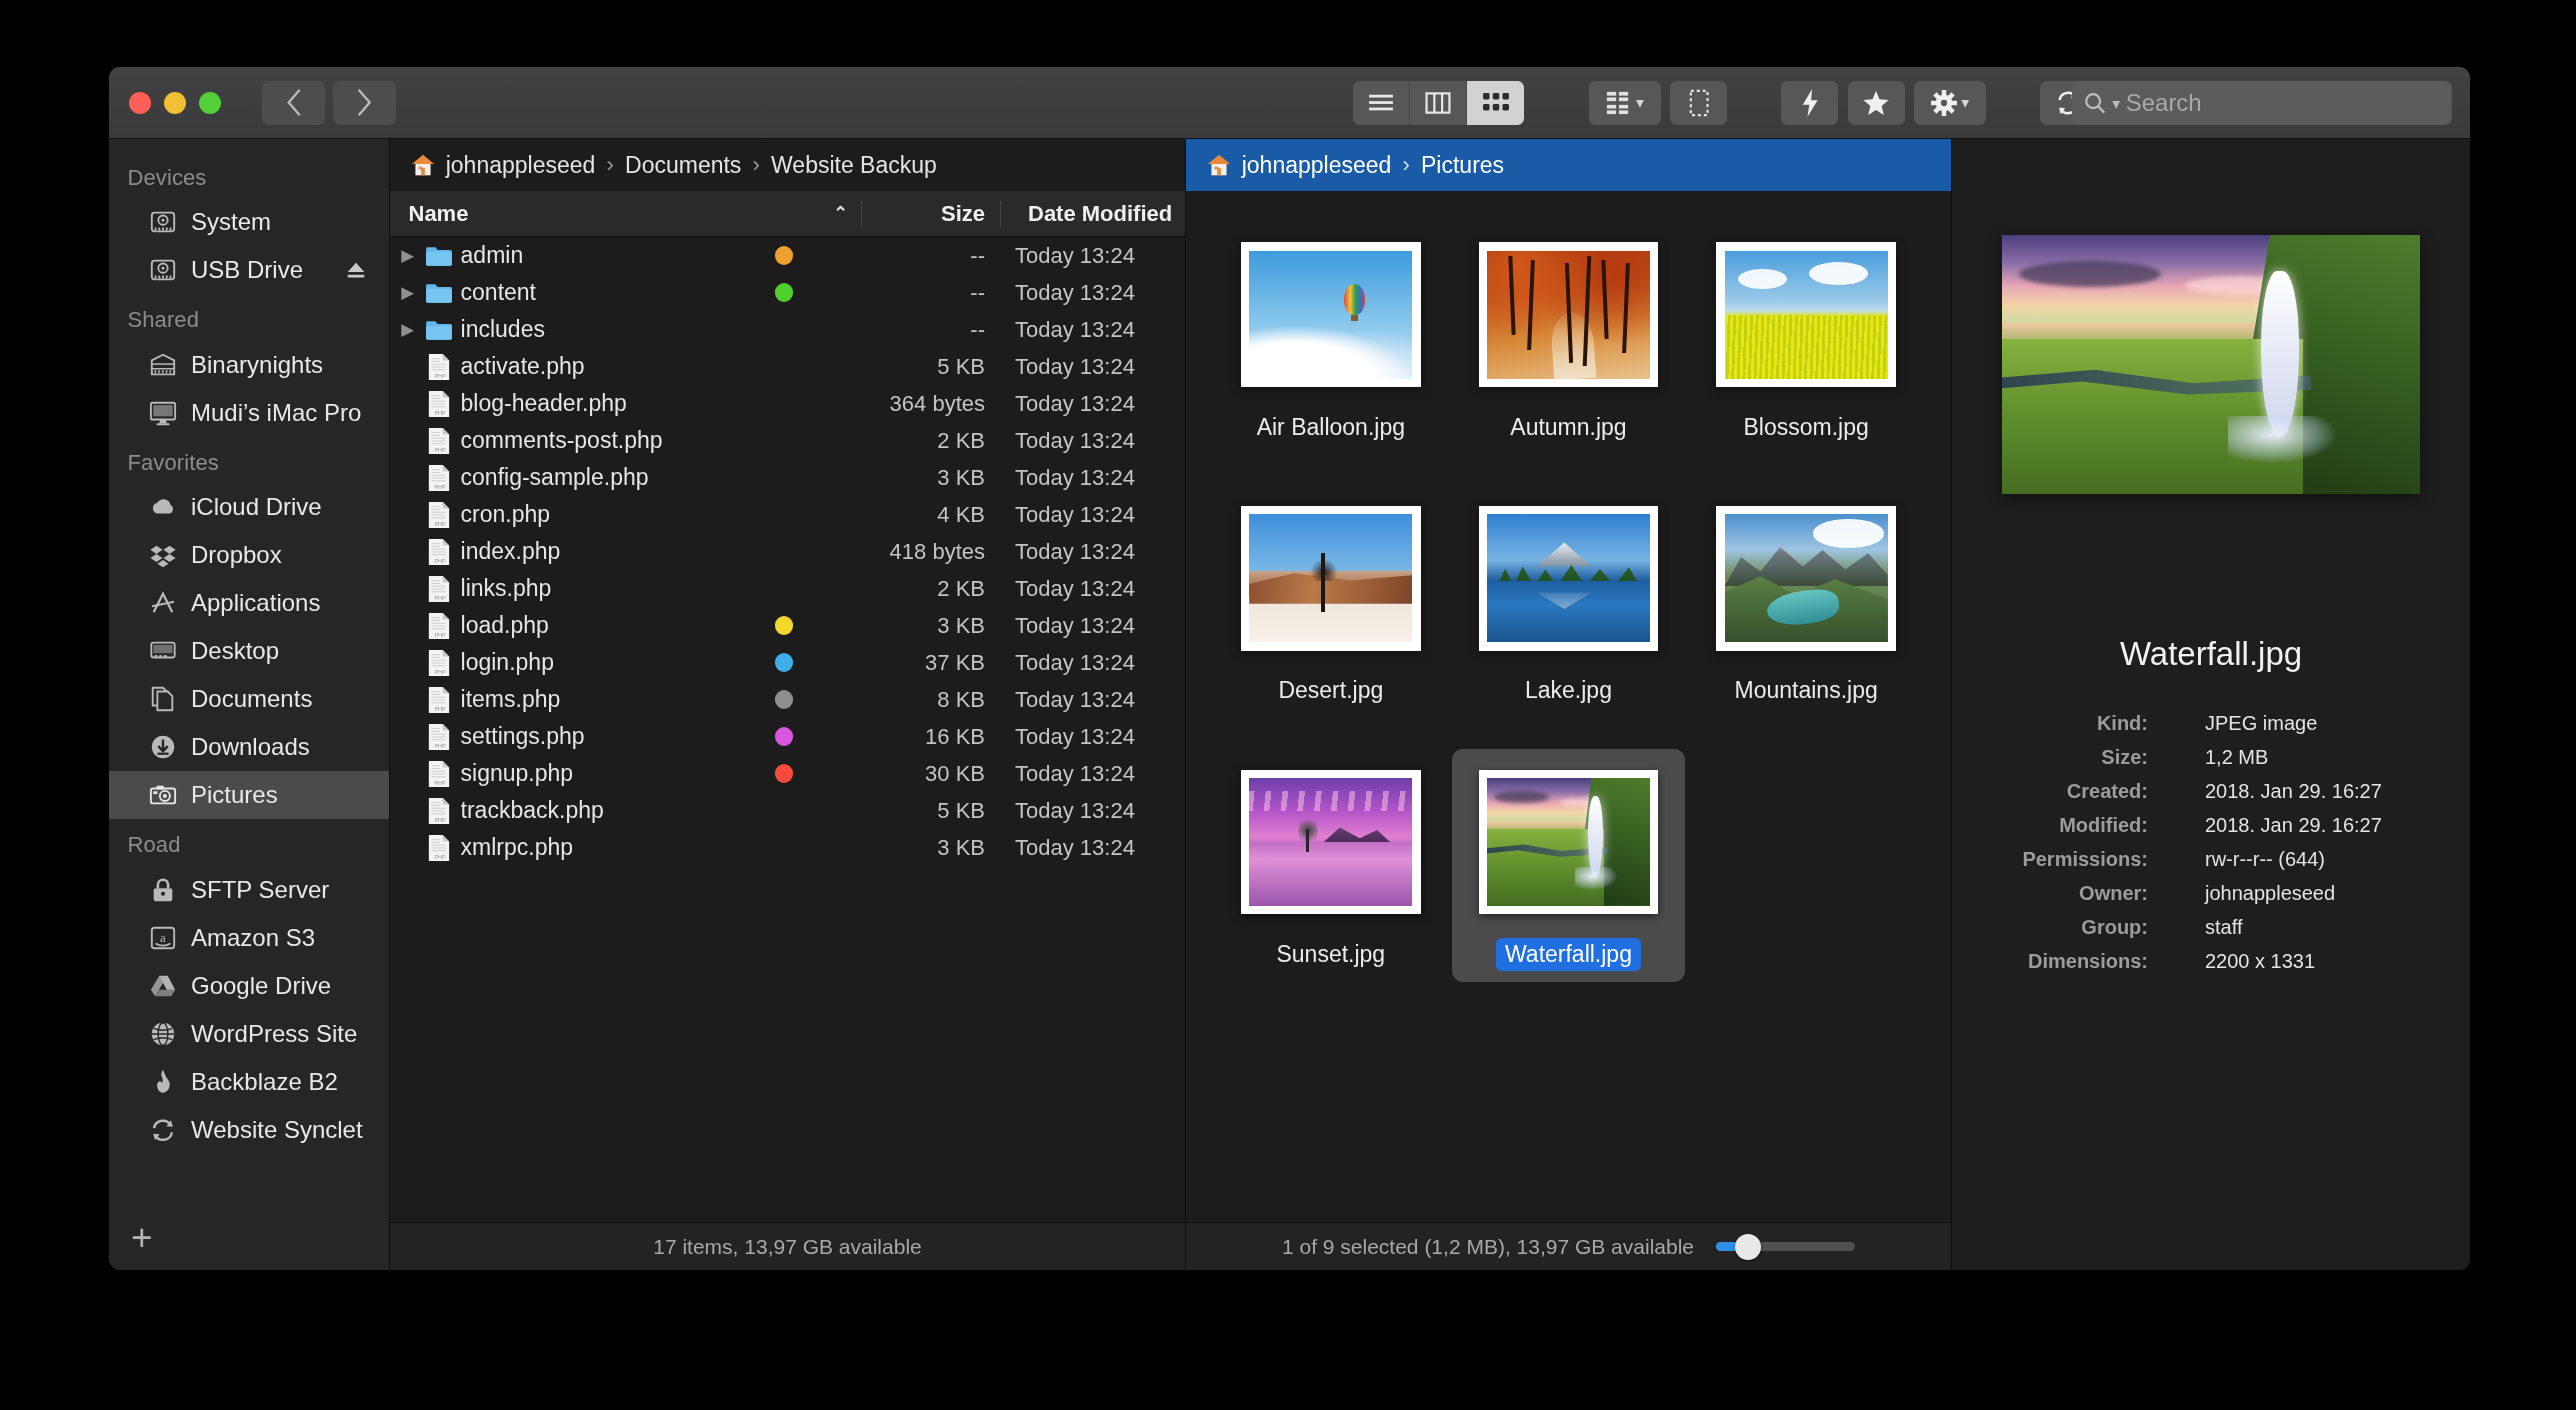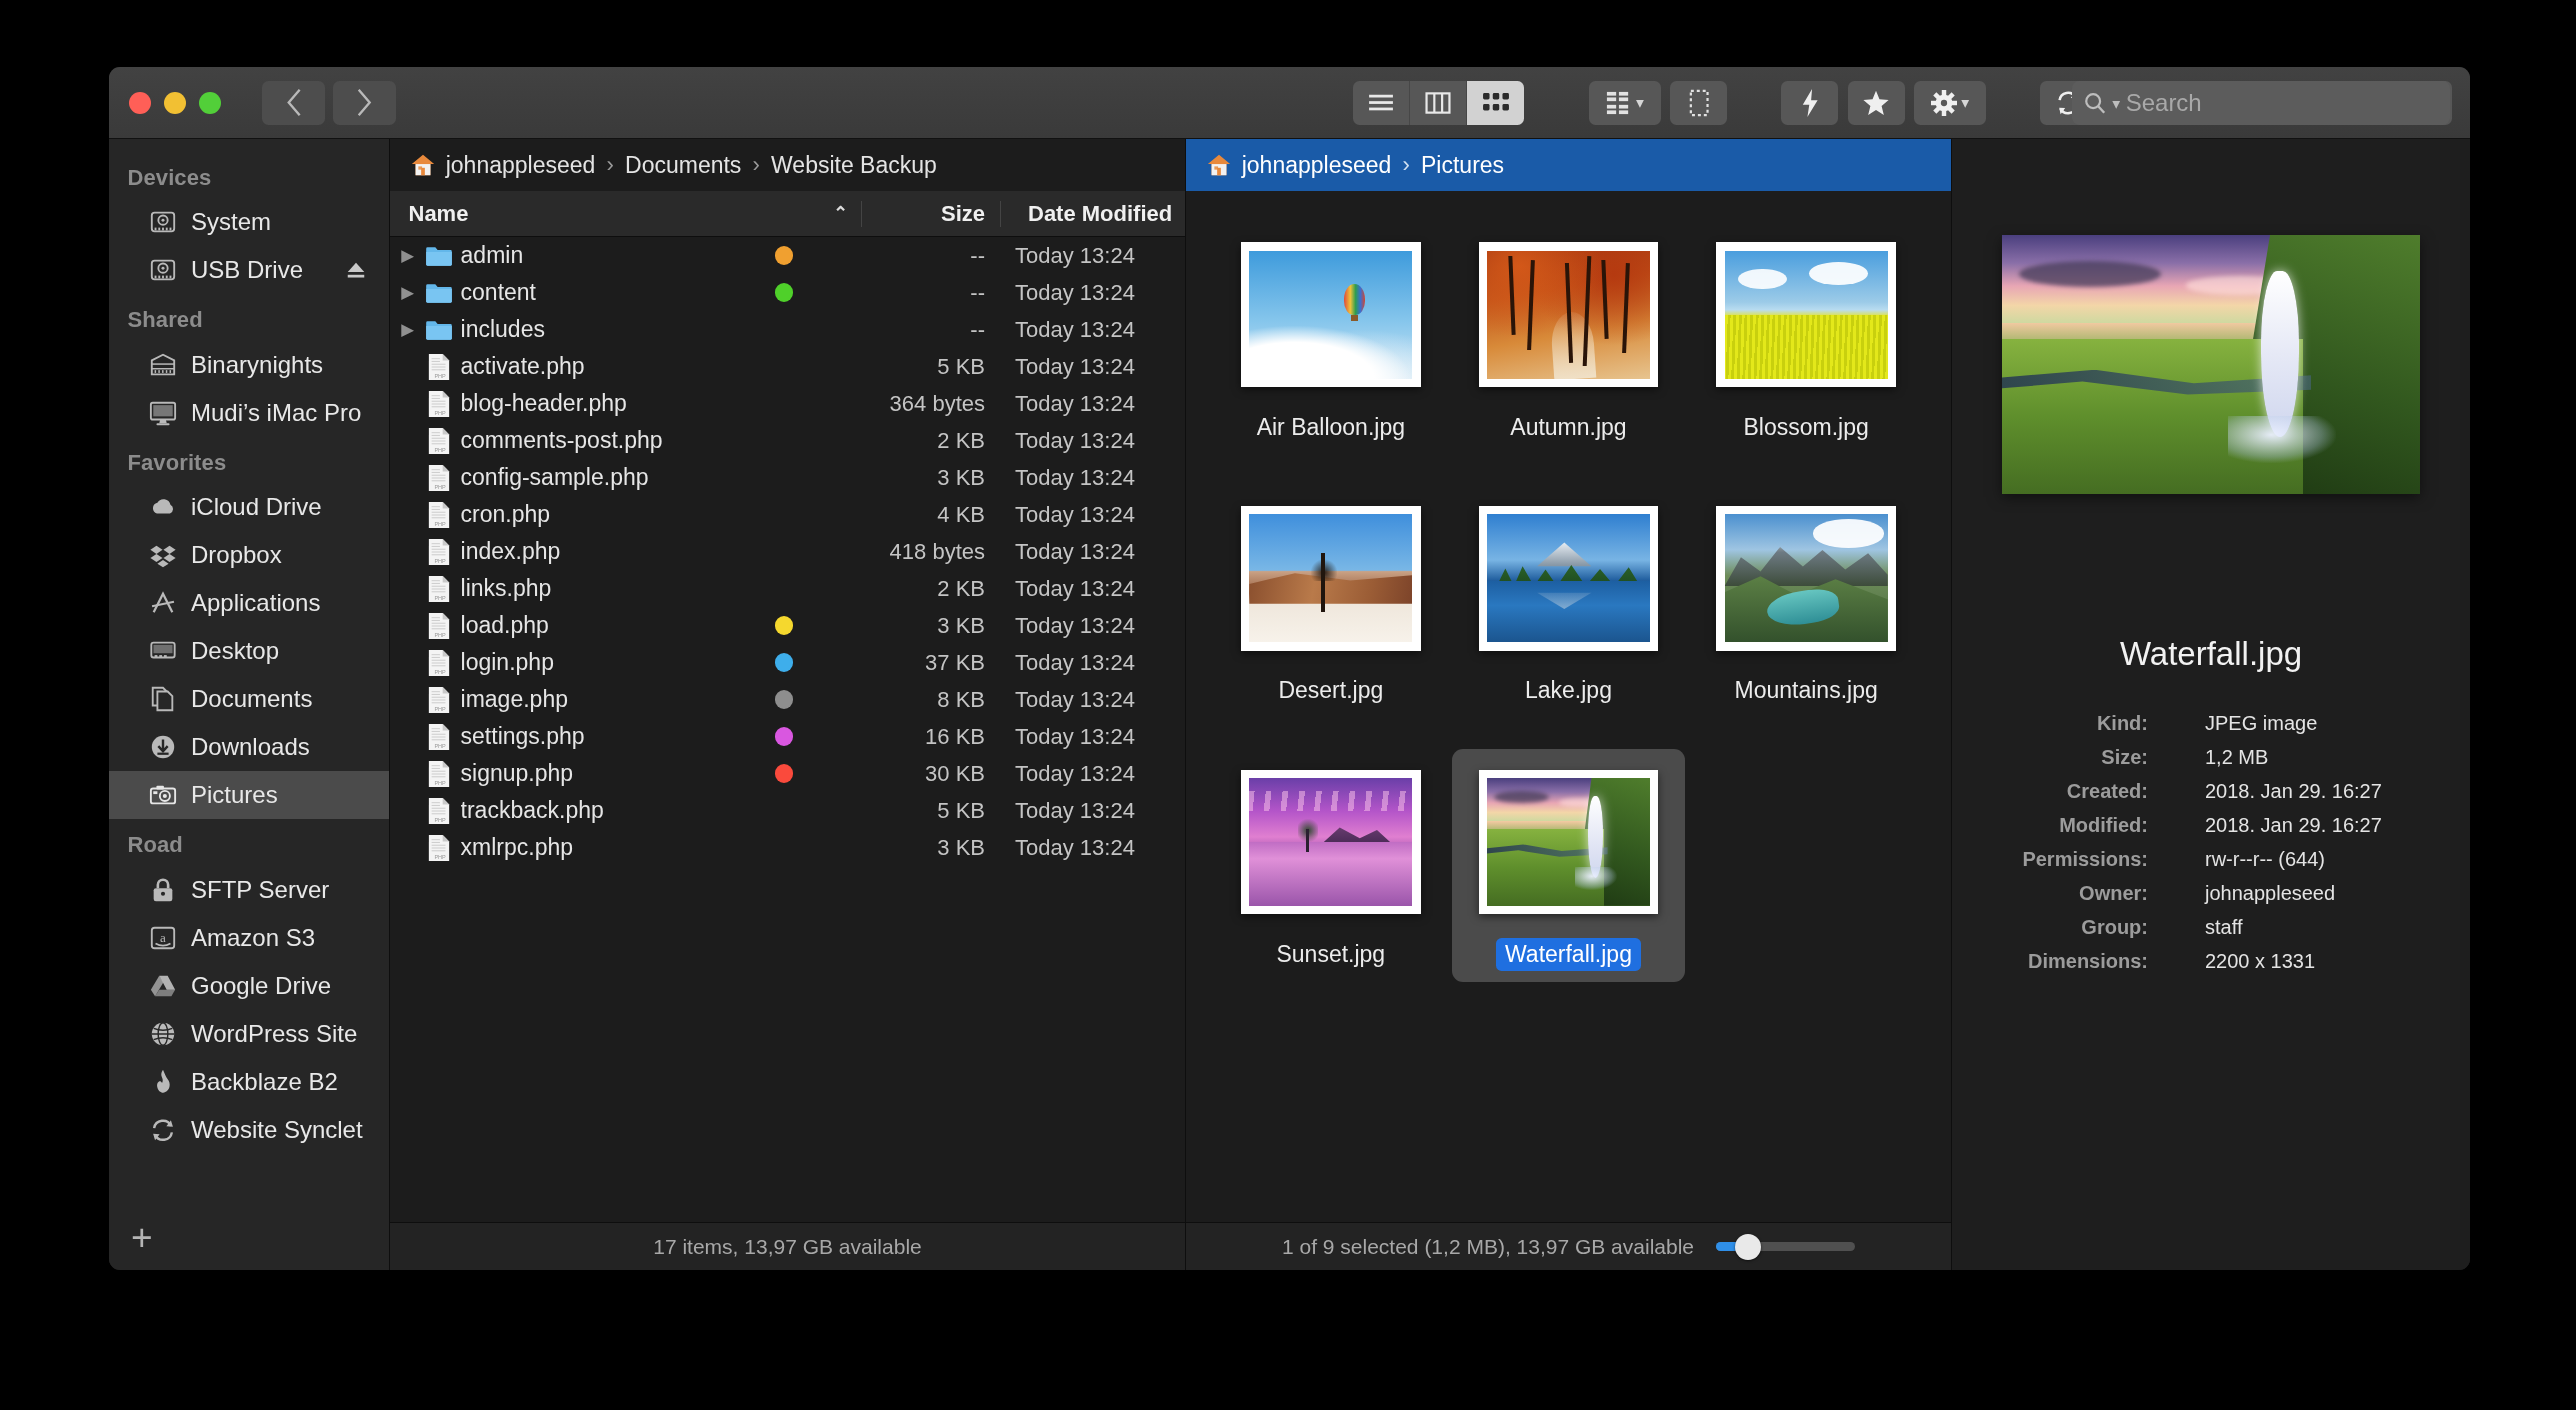--- a/index.html
+++ b/index.html
@@ -85,21 +85,21 @@
   
   #sidebar {
     width:281px; flex:0 0 281px;
     background:#262626;
     border-right:0.9px solid #0e0e0e;
     display:flex; flex-direction:column;
     padding-top:13px;
     position:relative;
   }
   .sb-head {
-    color:#8c8c8c; font-size:22px; font-weight:bold;
+    color:#8c8c8c; font-size:22px; font-weight:normal;
     padding:13px 0 7.4px 18.5px; letter-spacing:0.1px;
   }
   .sb-item {
     display:flex; align-items:center;
     height:48px; padding-left:39px; gap:13px;
     color:#e8e8e8; font-size:24px;
     position:relative;
   }
   .sb-item.sel { background:#4b4b4b; }
   .sb-icon { width:30px; height:30px; flex:0 0 30px; display:flex; align-items:center; justify-content:center; }
@@ -891,21 +891,21 @@
                   <g stroke="#c9c9c9" stroke-width="1">
                     <line x1="5" y1="6" x2="14" y2="6"></line>
                     <line x1="5" y1="9" x2="14" y2="9"></line>
                     <line x1="5" y1="12" x2="20" y2="12"></line>
                     <line x1="5" y1="15" x2="20" y2="15"></line>
                     <line x1="5" y1="18" x2="20" y2="18"></line>
                   </g>
                   <text x="8" y="27" font-size="6" fill="#9a9a9a" font-family="Liberation Sans, sans-serif">PHP</text>
                 </svg>
               </span>
-              <span class="nm">image.php</span>
+              <span class="nm">items.php</span>
               <span class="tagdot" style="background: rgb(142, 142, 142);"></span>
             </div>
             <div class="c-size">8 KB</div>
             <div class="c-date">Today 13:24</div>
           </div>
           <div class="row">
             <div class="c-name">
               <span class="tri"></span>
               <span class="fi">
                 <svg width="24" height="28" viewBox="0 0 26 30" style="font-size:25px">

